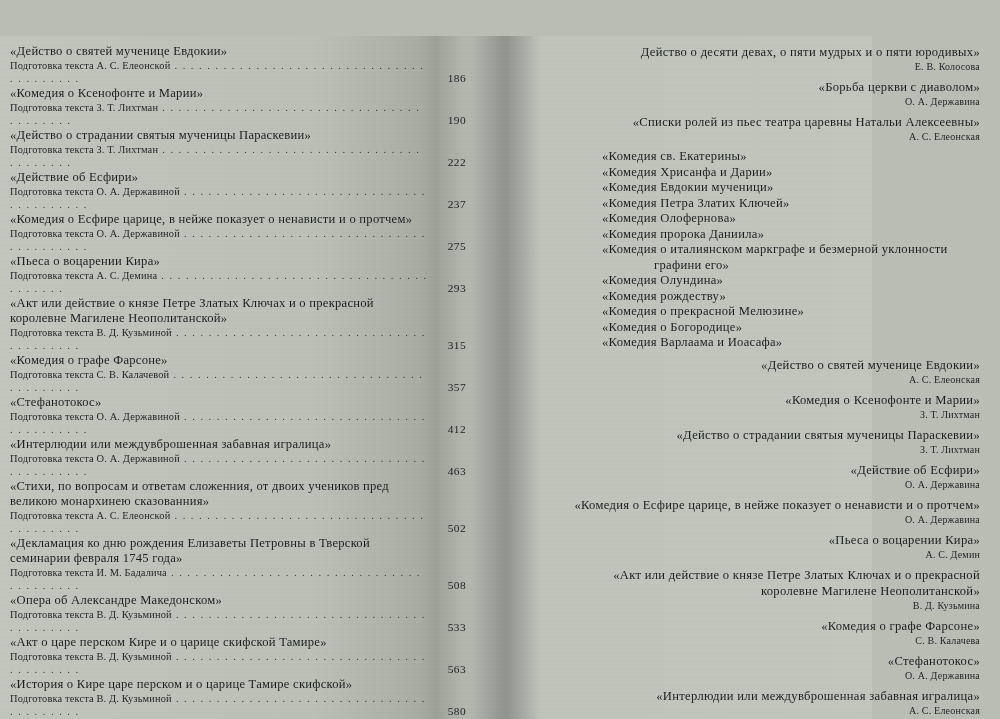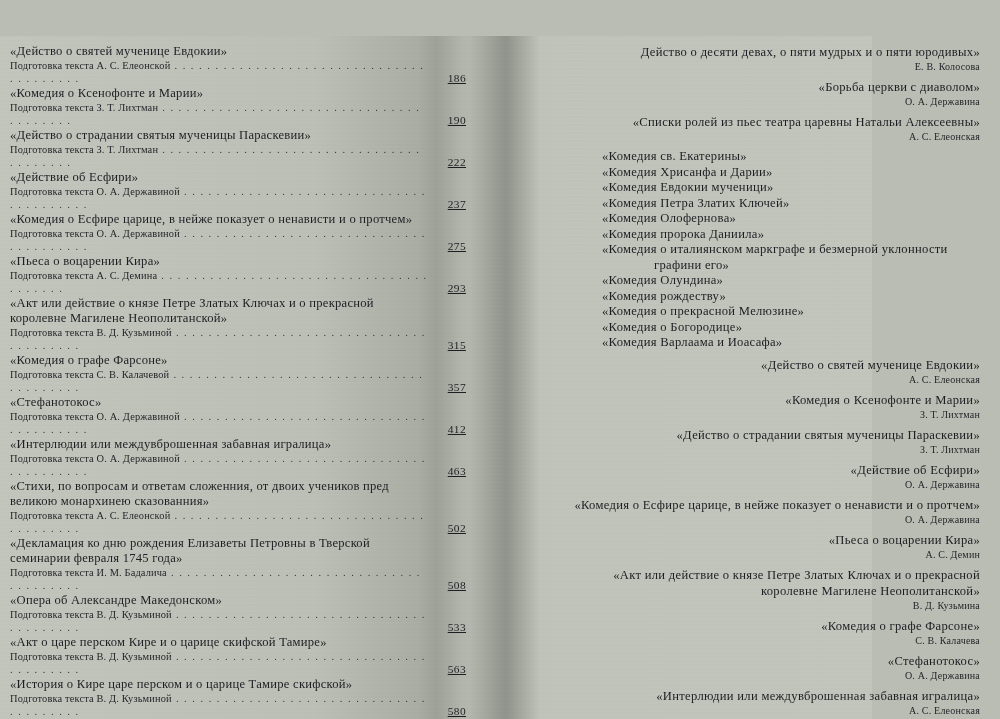--- a/index.html
+++ b/index.html
@@ -61,21 +61,20 @@
     color: #2a2e31;
     letter-spacing: 1.5px;
   }
   .pg {
     position: absolute;
     right: 0;
     bottom: 0;
     font-size: 11.4px;
     color: #1b1f22;
     letter-spacing: 0.4px;
-    text-decoration: underline;
   }
   .left .sub .pg { bottom: 0px; }
   .heading {
     text-align: left;
     font-weight: bold;
     font-size: 14px;
     color: #14181b;
     margin: 14px 0 10px 0;
     letter-spacing: 0.6px;
   }

